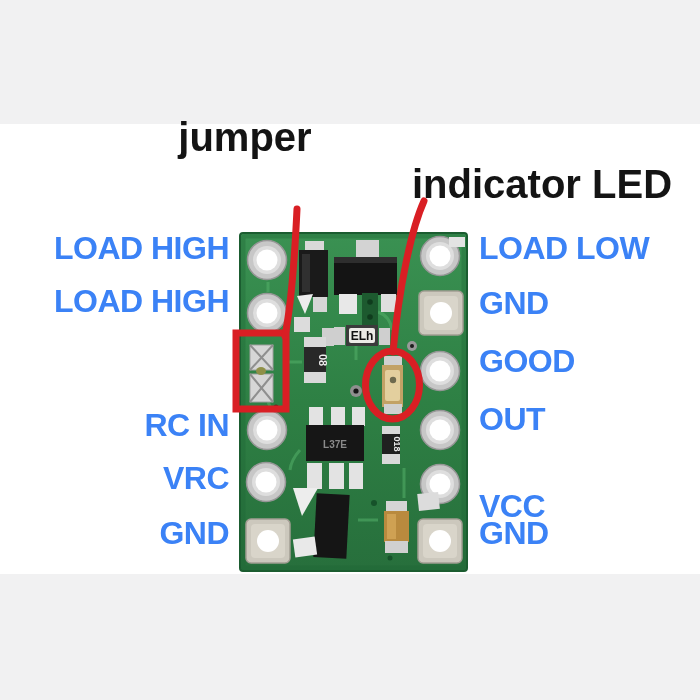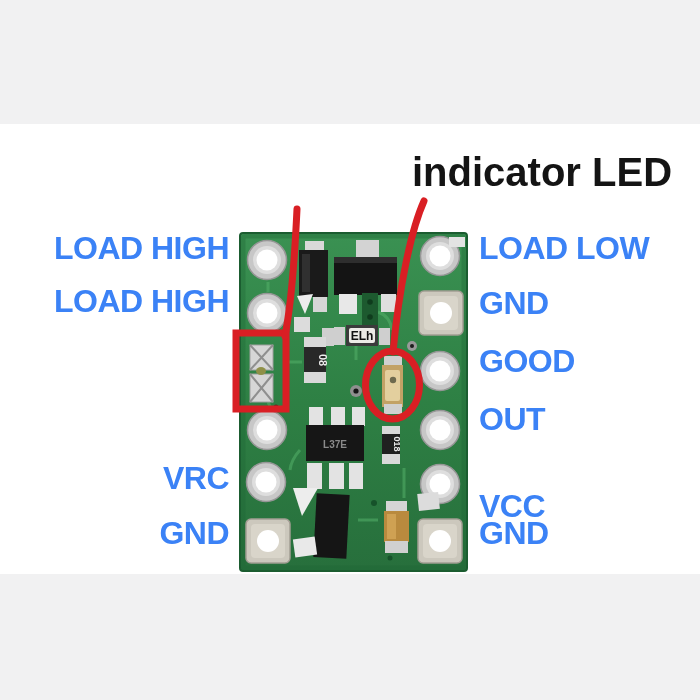--- a/index.html
+++ b/index.html
@@ -8,21 +8,21 @@
   .band{position:absolute;left:0;width:700px;background:#f1f1f2;}
   .band-top{top:0;height:124px;}
   .band-bottom{top:574px;height:126px;}
   .boardsvg{position:absolute;left:0;top:0;}
   .pin-label{position:absolute;font-weight:700;font-size:32px;line-height:1;
              letter-spacing:-0.5px;color:#3b82f6;white-space:nowrap;}
   .pin-left{left:0;width:229px;text-align:right;}
   .pin-right{left:479px;text-align:left;}
   .ann{position:absolute;font-weight:700;font-size:40px;color:#141414;white-space:nowrap;}
   .ann-jumper{left:95px;top:117px;width:300px;text-align:center;line-height:40px;}
-  .ann-led{left:412px;top:152px;line-height:40px;}
+  .ann-led{left:412px;top:164px;line-height:40px;}
   svg text{font-family:"Liberation Sans",sans-serif;font-weight:700;}
 </style>
 </head>
 <body>
 
 <div class="stage">
 
   <div class="band band-top"></div>
   <div class="band band-bottom"></div>
 
@@ -211,25 +211,27 @@
 
     <g fill="none" stroke="#d91f24" stroke-width="7" stroke-linecap="round">
       <rect x="236" y="333" width="50" height="76"></rect>
       <ellipse cx="392.5" cy="385" rx="27" ry="34"></ellipse>
       <path d="M297,209 C295,252 292,300 285,336"></path>
       <path d="M424,201 C411,230 399,288 393,352"></path>
     </g>
   </svg>
 
   <div class="ann ann-jumper">
+    <div>jumper</div>
   </div>
   <div class="ann ann-led">indicator LED</div>
 
   <div class="pin-label pin-left" style="top:232px;">LOAD HIGH</div>
   <div class="pin-label pin-left" style="top:285px;">LOAD HIGH</div>
+  <div class="pin-label pin-left" style="top:409px;">RC IN</div>
   <div class="pin-label pin-left" style="top:462px;">VRC</div>
   <div class="pin-label pin-left" style="top:517px;">GND</div>
 
   <div class="pin-label pin-right" style="top:232px;">LOAD LOW</div>
   <div class="pin-label pin-right" style="top:287px;">GND</div>
   <div class="pin-label pin-right" style="top:403px;">OUT</div>
   <div class="pin-label pin-right" style="top:345px;">GOOD</div>
   <div class="pin-label pin-right" style="top:462px;margin-top:28px;">VCC</div>
   <div class="pin-label pin-right" style="top:517px;">GND</div>
 

